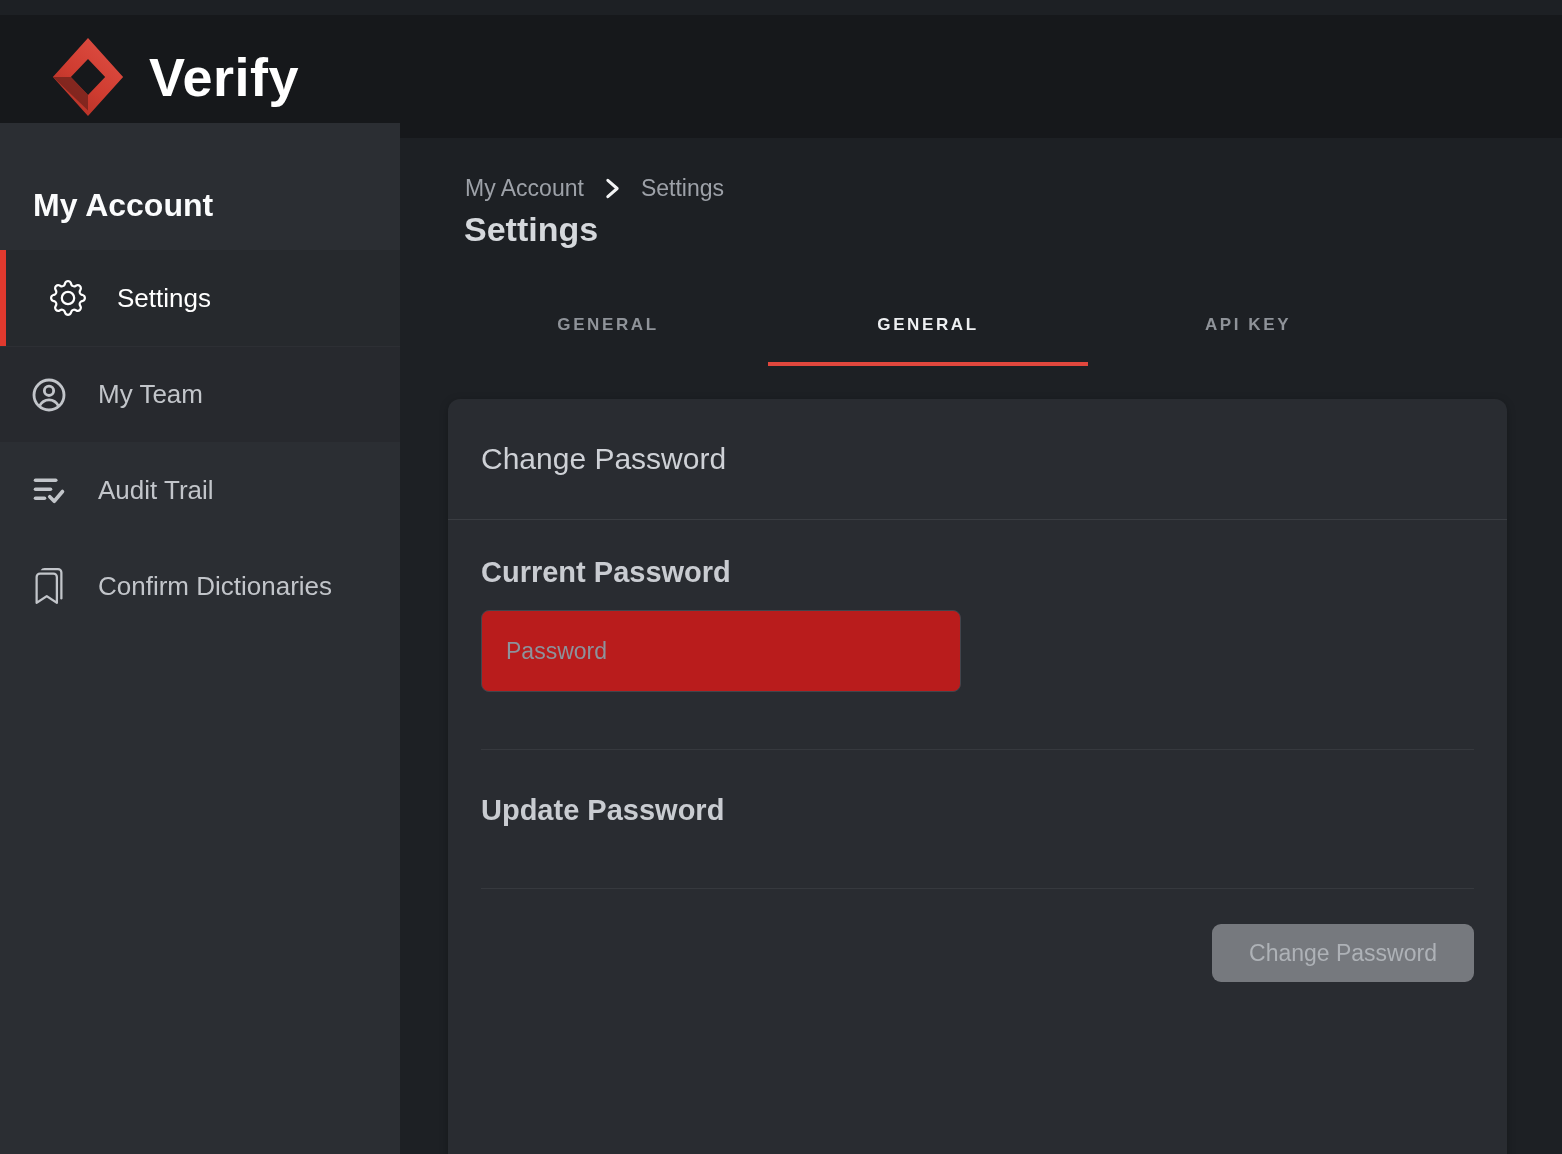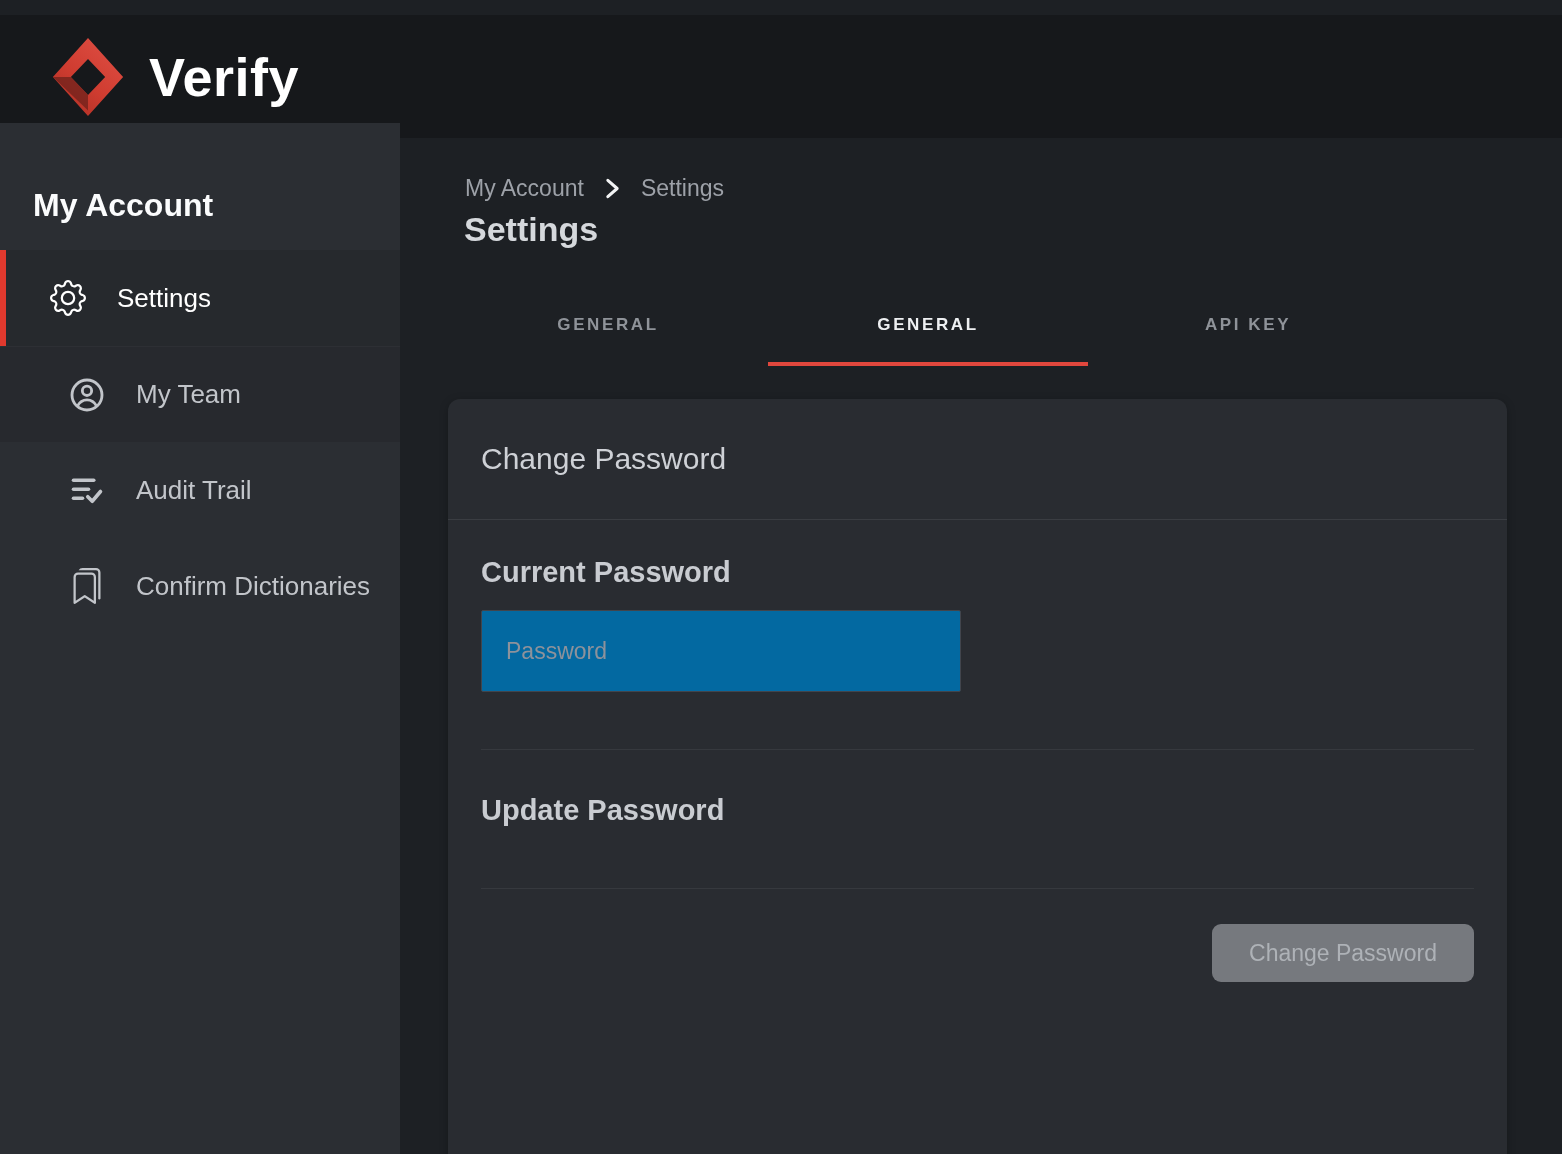--- a/index.html
+++ b/index.html
@@ -28,21 +28,21 @@
     position:absolute; top:123px; left:0; width:400px; height:1031px;
     background:#2b2e33;
   }
   .sidebar-heading {
     padding:64px 0 0 33px;
     font-size:32px; font-weight:600; color:#fbfcfd;
     height:127px;
   }
   .nav-item {
     height:96px; display:flex; align-items:center;
-    padding-left:68px; gap:31px;
+    padding-left:30px; gap:31px;
     font-size:26px; color:#c2c5ca;
     cursor:pointer;
   }
   .nav-item .nav-icon { width:37px; height:37px; display:flex; align-items:center; justify-content:center; }
   .nav-item .nav-icon svg { width:36px; height:36px; display:block; }
   .nav-item.active {
     background:rgba(0,0,0,0.10);
     border-left:6px solid #e0392e;
     padding-left:43px;
     color:#ffffff;
@@ -92,23 +92,23 @@
     display:flex; align-items:center;
     font-size:30px; color:#ced1d6;
     border-bottom:1px solid #3a3d42;
   }
   .card-body { padding:36px 33px 0; }
 
   .field-label { font-size:29px; font-weight:600; color:#c9ccd1; }
   .field-row { display:flex; gap:33px; margin-top:21px; }
   .text-input {
     width:480px; height:82px;
-    background:#0369a1;
+    background:#b91c1c;
     border:1px solid #42454c;
-    border-radius:2px;
+    border-radius:8px;
     padding:0 24px;
     font-size:23px; color:#dfe2e6;
     font-family:"Liberation Sans", sans-serif;
     outline:none;
   }
   .text-input::placeholder { color:#8d929b; }
 
   .divider { border:none; border-top:1px solid #36393e; }
   .divider-1 { margin-top:57px; }
   .divider-2 { margin-top:61px; }

